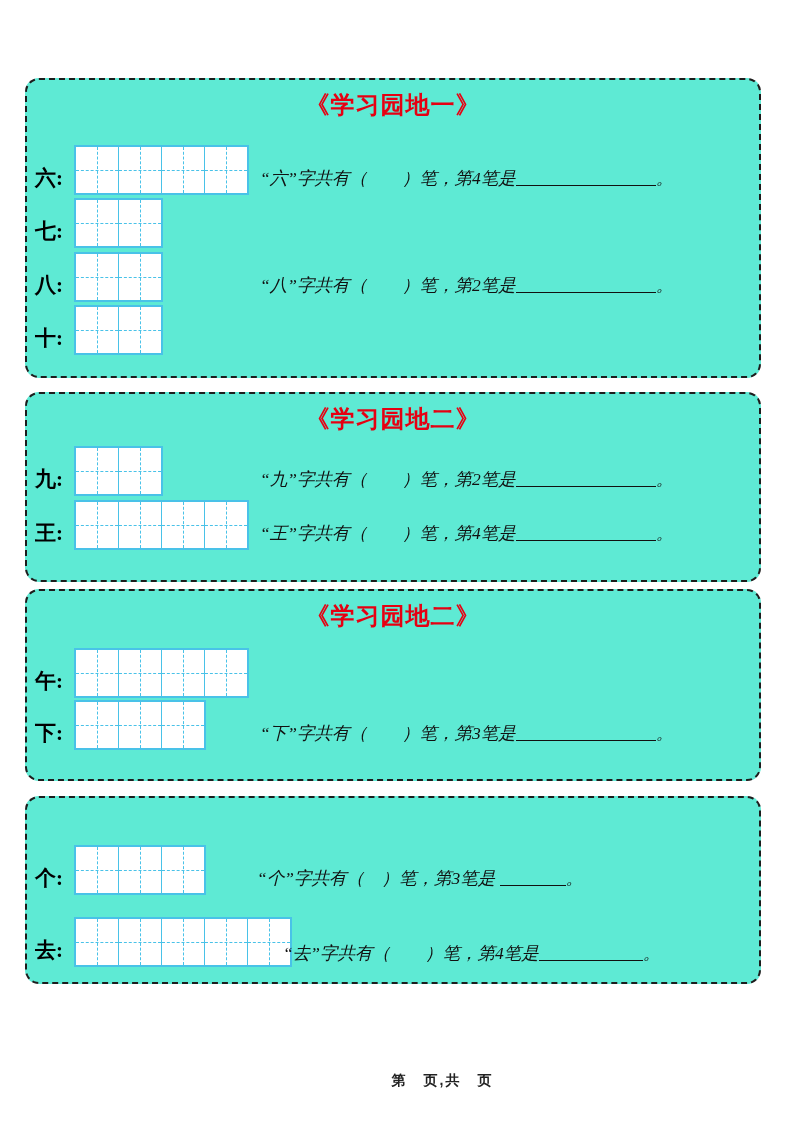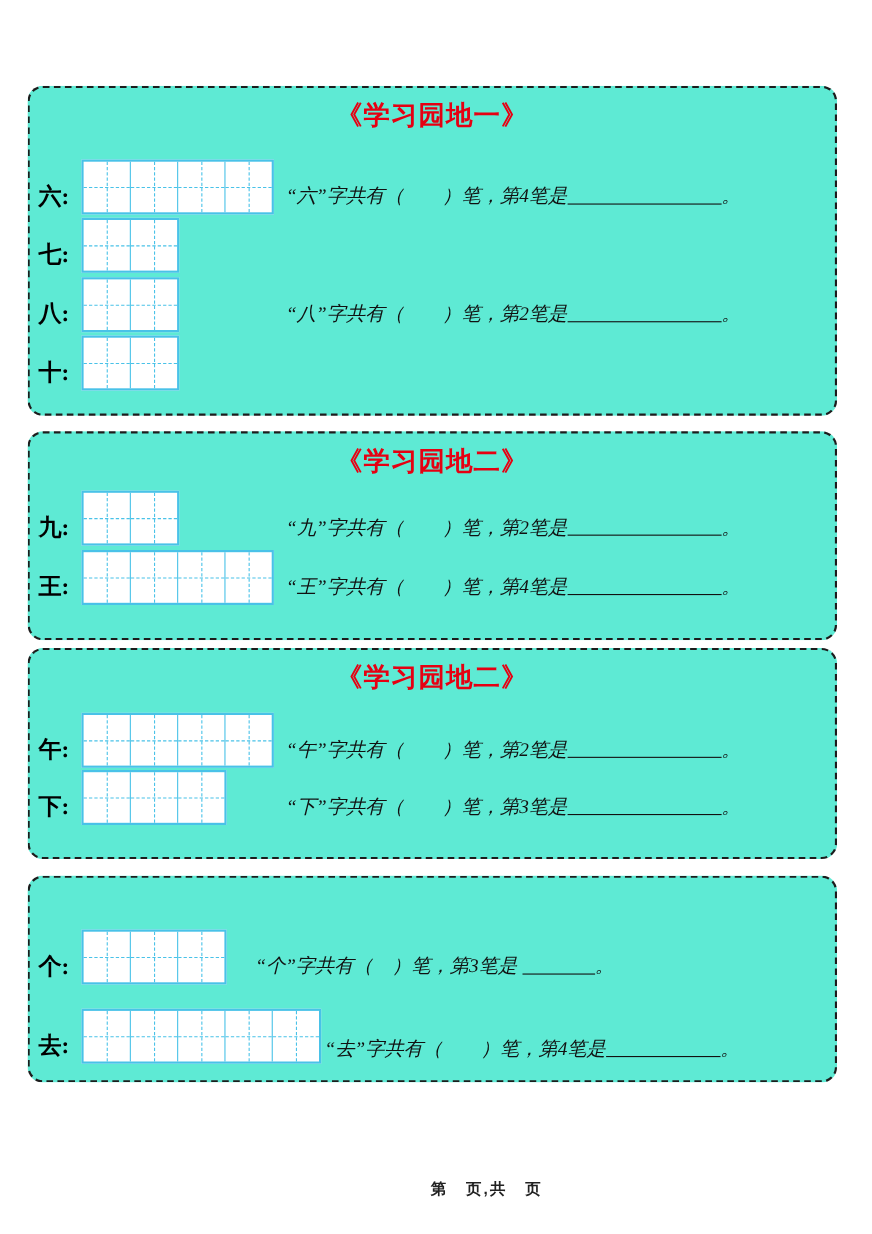--- a/index.html
+++ b/index.html
@@ -49,22 +49,22 @@
     border-left:1px dashed var(--blue);margin-left:-0.5px;
   }
   .cell::after{
     content:"";position:absolute;top:50%;left:0;right:0;
     border-top:1px dashed var(--blue);margin-top:-0.5px;
   }
   .question{
     position:absolute;left:233px;bottom:5px;
     font-size:17.5px;color:var(--ink);white-space:nowrap;font-style:italic;
   }
-  .sec4 .r1 .question{left:205px;}
-  .sec4 .r2 .question{left:268px;bottom:2px;}
+  .sec4 .r1 .question{left:230px;}
+  .sec4 .r2 .question{left:256px;bottom:2px;}
   .blank{
     display:inline-block;width:140px;height:2px;
     border-bottom:1.5px solid var(--ink);
     position:relative;top:2px;
   }
   .sec4 .r1 .blank{width:66px;}
   .sec4 .r2 .blank{width:104px;}
   .footer{
     position:absolute;top:1072px;left:0;width:100%;text-align:center;
     font-family:"Liberation Sans",sans-serif;font-weight:bold;
@@ -142,21 +142,20 @@
   <div class="section-title">《学习园地二》</div>
 
   <div class="row r1">
     <span class="char-label">午:</span>
     <div class="grid">
         <div class="cell"></div>
         <div class="cell"></div>
         <div class="cell"></div>
         <div class="cell"></div>
       </div>
-    <span class="question"><span>“午”字共有（　　）笔，第2笔是</span><span class="blank"></span><span>。</span></span>
   </div>
 
   <div class="row r2">
     <span class="char-label">下:</span>
     <div class="grid">
         <div class="cell"></div>
         <div class="cell"></div>
         <div class="cell"></div>
       </div>
     <span class="question"><span>“下”字共有（　　）笔，第3笔是</span><span class="blank"></span><span>。</span></span>

